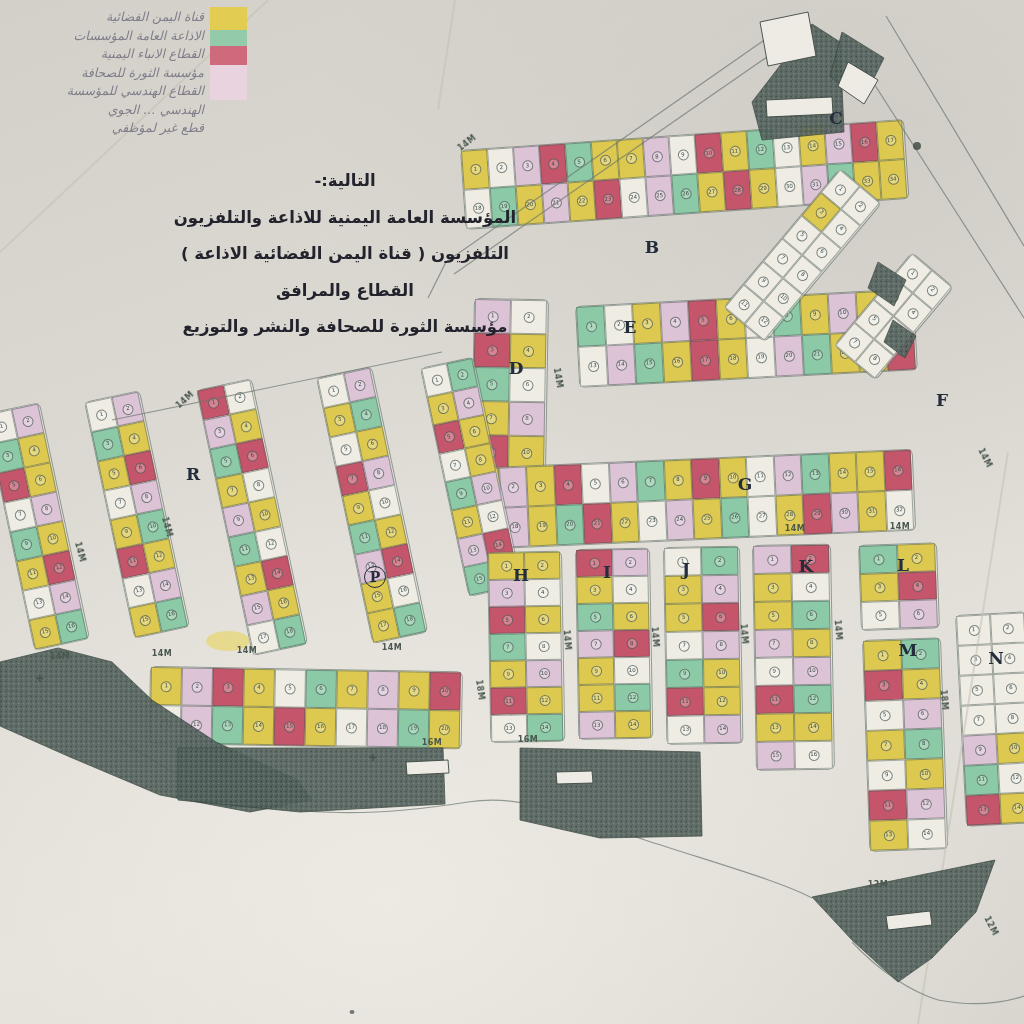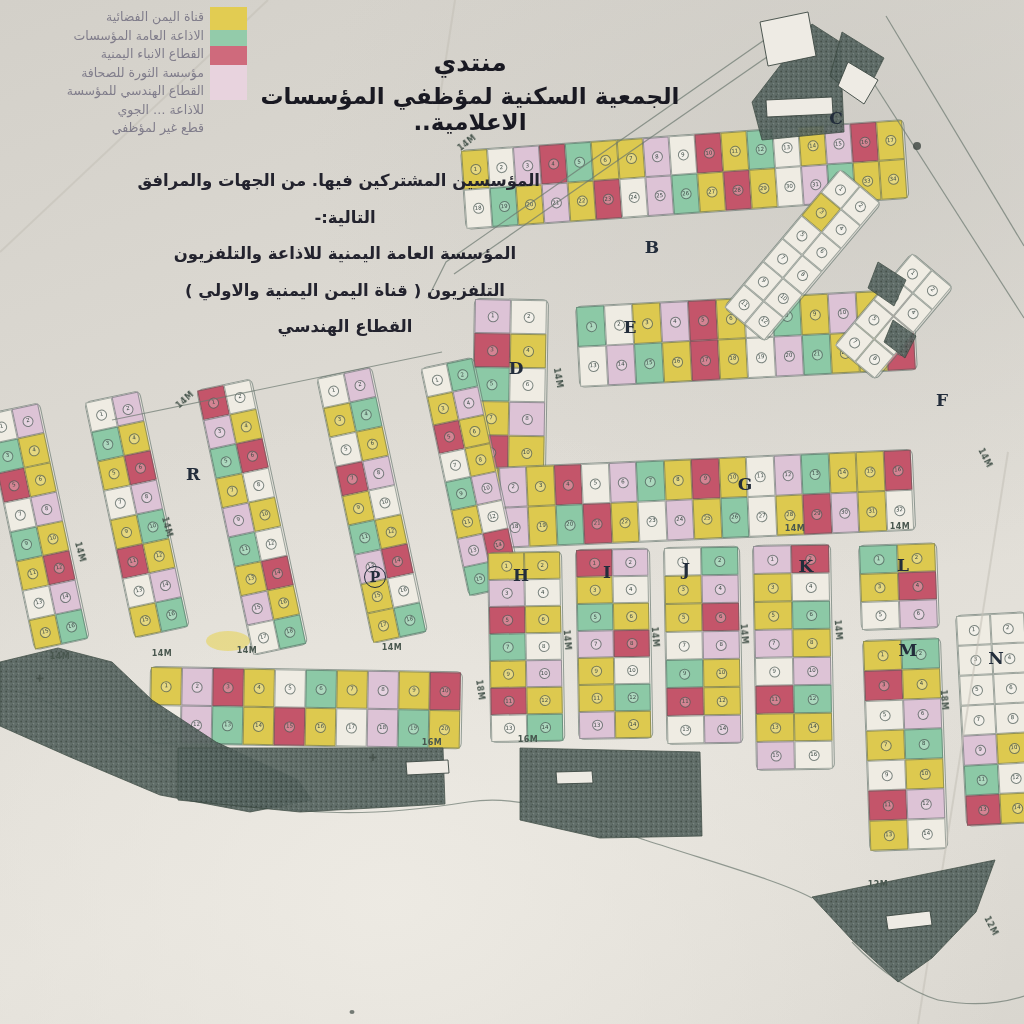--- a/index.html
+++ b/index.html
@@ -26,21 +26,21 @@
     display:flex;align-items:center;justify-content:center;font-size:14px;}
   
   .title-wrap{position:absolute;left:255px;top:48px;width:430px;text-align:center;direction:rtl;color:#191922;}
   .title-l1{font-size:25px;font-weight:bold;filter:blur(.25px);}
   .title-l2{font-size:23px;font-weight:bold;margin-top:6px;filter:blur(.25px);}
   .intro-wrap{position:absolute;left:150px;top:163px;width:390px;direction:rtl;text-align:center;color:#23232e;}
   .intro-line{font-size:16.5px;font-weight:bold;height:36.5px;line-height:36.5px;filter:blur(.25px);white-space:nowrap;}
   
   .legend-lines{position:absolute;left:8px;top:8px;width:196px;direction:rtl;text-align:right;color:#807d8b;
     filter:blur(.45px);}
-  .legend-line{font-size:12.5px;height:18.5px;line-height:18.5px;white-space:nowrap;}
+  .legend-line{font-size:12.5px;height:18.5px;line-height:18.5px;white-space:nowrap;font-style:italic;}
   .legend-swatches{position:absolute;left:210px;top:7px;width:37px;display:flex;flex-direction:column;}
   .swatch{width:37px;}
   svg.overlay{position:absolute;left:0;top:0;z-index:5;}
   #blocks{position:absolute;left:0;top:0;width:1024px;height:1024px;z-index:2;}
   #labels{position:absolute;left:0;top:0;width:1024px;height:1024px;z-index:6;}
   #text-layer{position:absolute;left:0;top:0;width:1024px;height:1024px;z-index:7;}
 </style>
 </head>
 <body>
 
@@ -1133,40 +1133,36 @@
       <div class="block-letter" style="left: 903px; top: 565px;">L</div>
       <div class="block-letter" style="left: 908px; top: 650px;">M</div>
       <div class="block-letter" style="left: 996px; top: 658px;">N</div>
       <div class="block-letter circled" style="left: 375px; top: 577px;">P</div>
       <div class="block-letter" style="left: 193px; top: 474px;">R</div>
       <div class="street-label" style="font-size: 10px; color: rgb(73, 85, 79); left: 373px; top: 757px; transform: translate(-50%, -50%);">✚</div>
       <div class="street-label" style="font-size: 10px; color: rgb(73, 85, 79); left: 40px; top: 678px; transform: translate(-50%, -50%);">✚</div>
     </div>
 
   <div id="text-layer">
-    <div class="title-wrap">
-      <div class="title-l1">منتدي</div>
-      <div class="title-l2">الجمعية السكنية لمؤظفي المؤسسات الاعلامية..</div>
-    </div>
 
     <div class="intro-wrap">
-      <div class="intro-line">المؤسسين المشتركين فيها. من الجهات والمرافق</div>
       <div class="intro-line">التالية:-</div>
       <div class="intro-line">المؤسسة العامة اليمنية للاذاعة والتلفزيون</div>
-      <div class="intro-line">التلفزيون ( قناة اليمن اليمنية والاولي )</div>
-      <div class="intro-line">القطاع الهندسي</div>
+      <div class="intro-line">التلفزيون ( قناة اليمن الفضائية الاذاعة )</div>
+      <div class="intro-line">القطاع والمرافق</div>
+      <div class="intro-line">مؤسسة الثورة للصحافة والنشر والتوزيع</div>
     </div>
 
     <div class="legend-lines" id="legend-lines">
         <div class="legend-line">قناة اليمن الفضائية</div>
         <div class="legend-line">الاذاعة العامة المؤسسات</div>
         <div class="legend-line">القطاع الانباء اليمنية</div>
         <div class="legend-line">مؤسسة الثورة للصحافة</div>
         <div class="legend-line">القطاع الهندسي للمؤسسة</div>
-        <div class="legend-line">للاذاعة … الجوي</div>
+        <div class="legend-line">الهندسي … الجوي</div>
         <div class="legend-line">قطع غير لمؤظفي</div>
       </div>
     <div class="legend-swatches" id="legend-swatches">
         <div class="swatch" style="height: 23px; background: rgb(226, 204, 82);"></div>
         <div class="swatch" style="height: 16px; background: rgb(147, 203, 170);"></div>
         <div class="swatch" style="height: 19px; background: rgb(207, 106, 124);"></div>
         <div class="swatch" style="height: 35px; background: rgb(232, 211, 222);"></div>
       </div>
   </div>
 </div>

